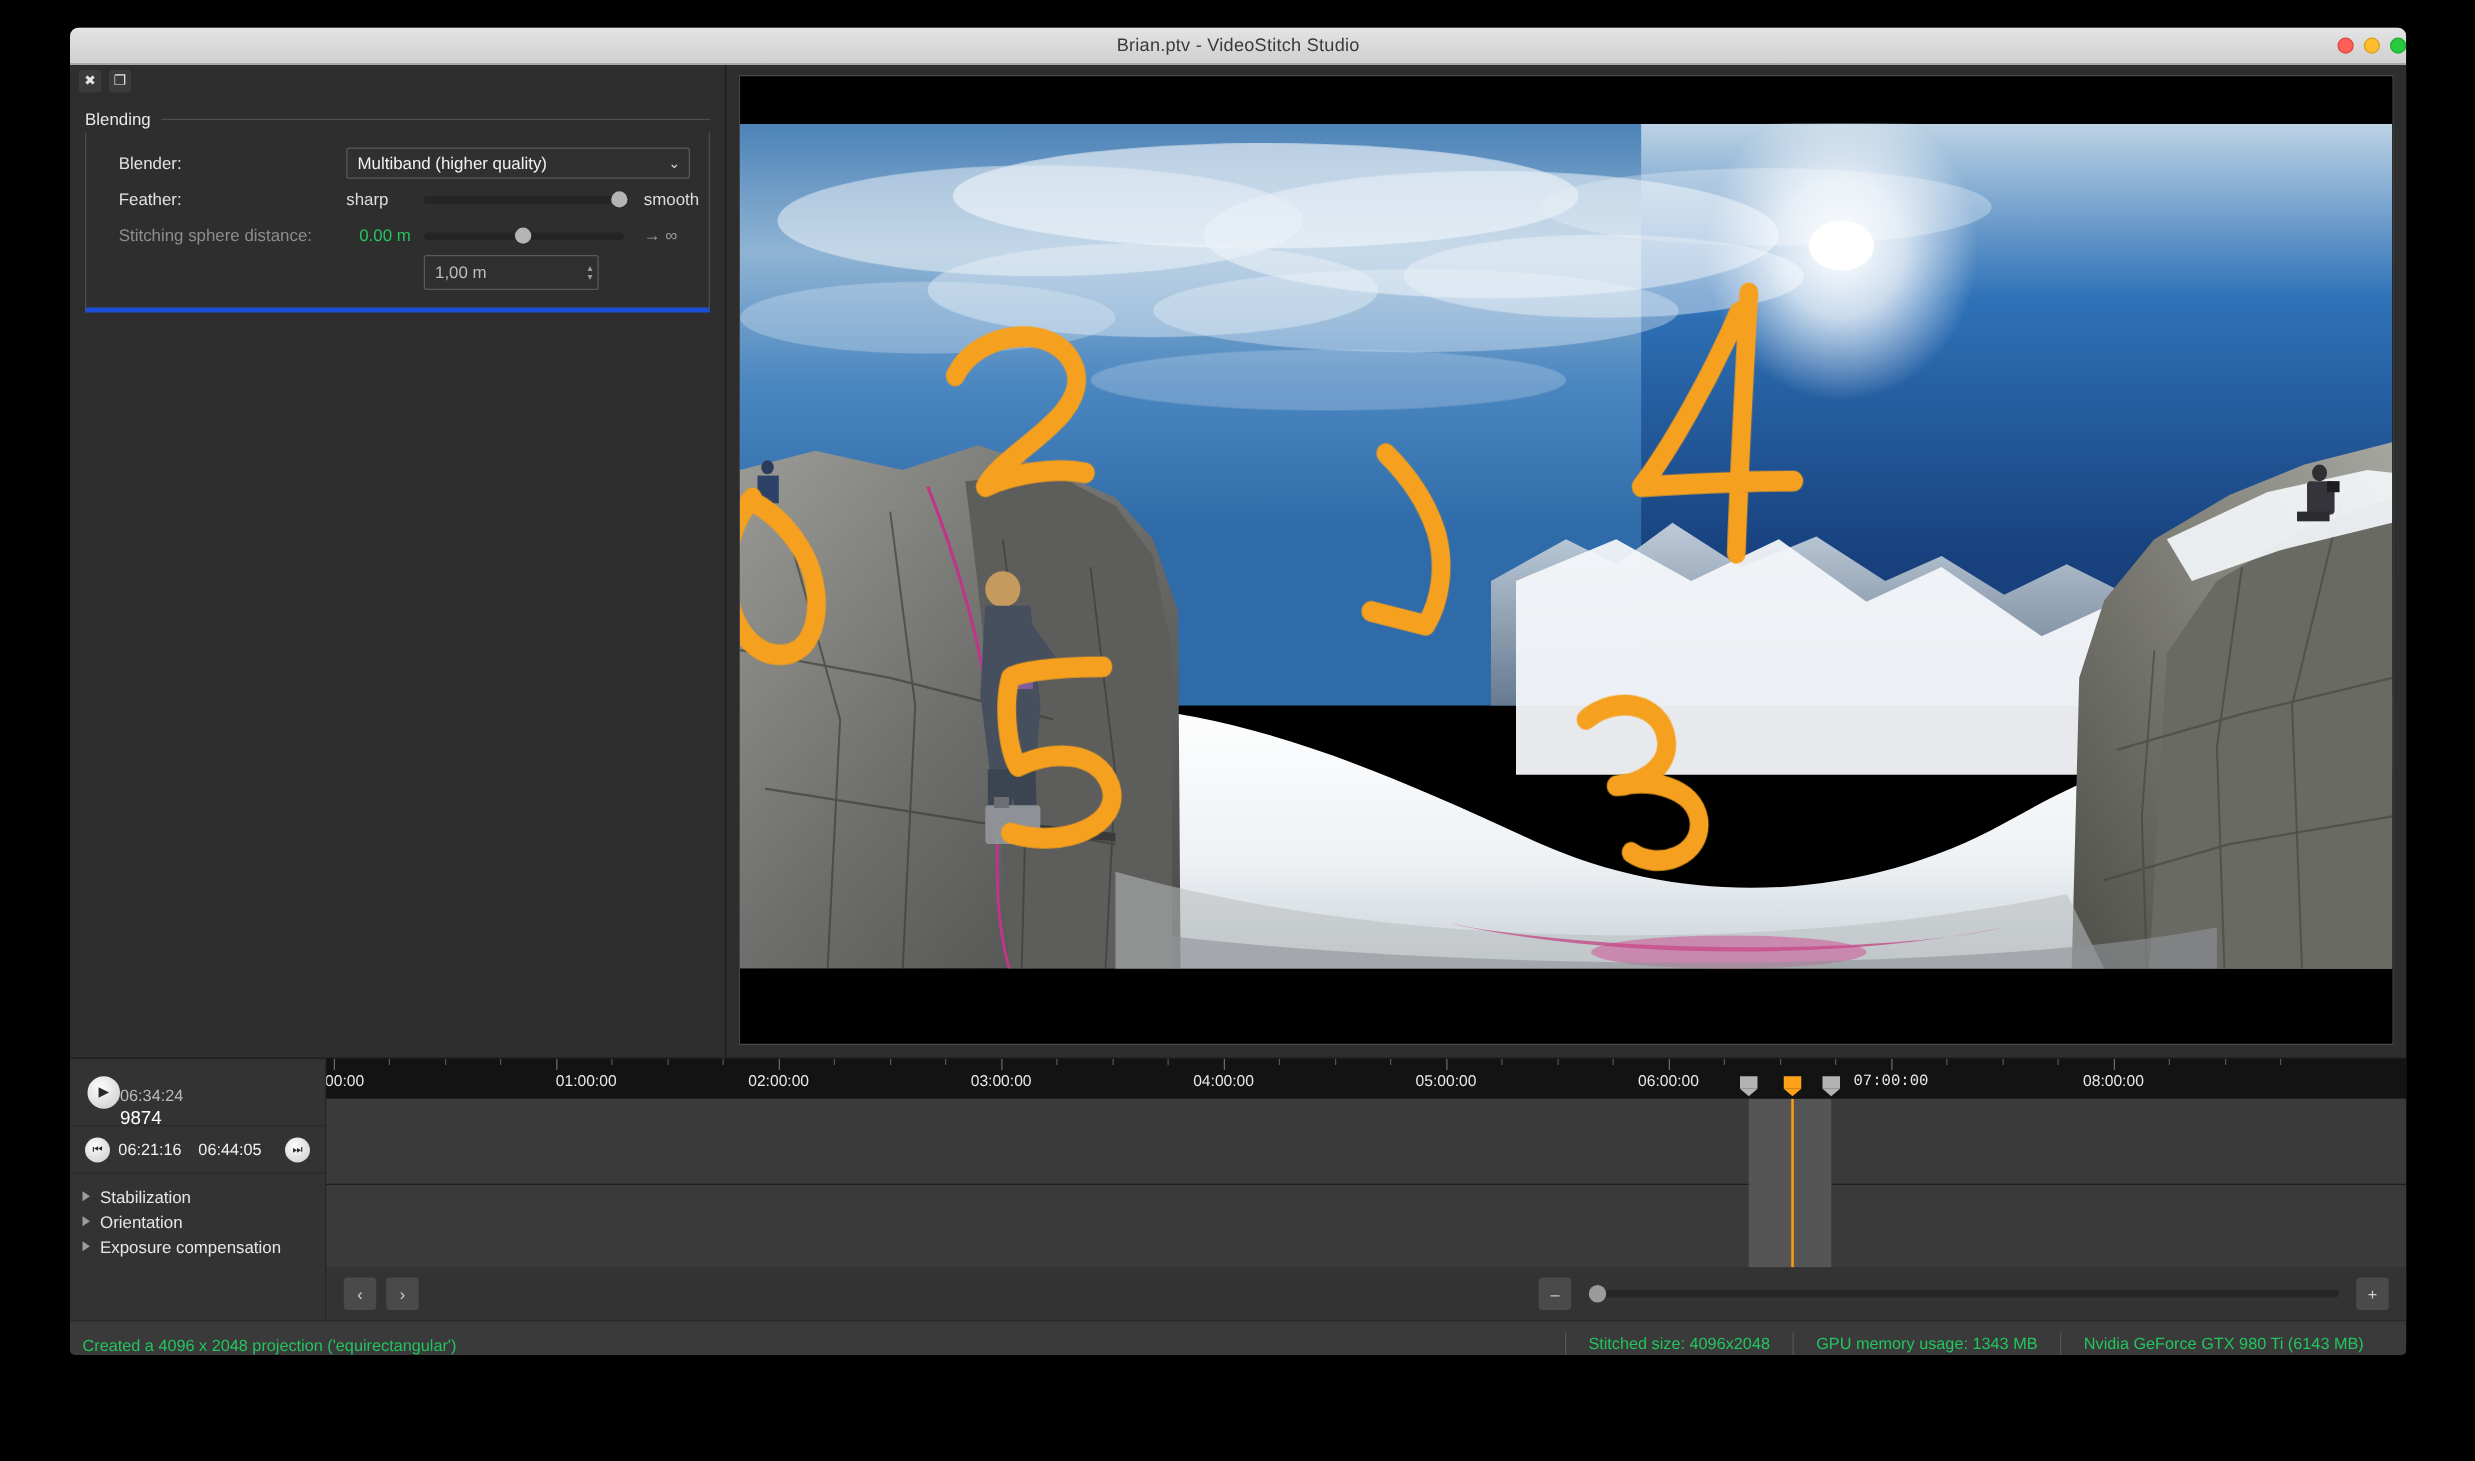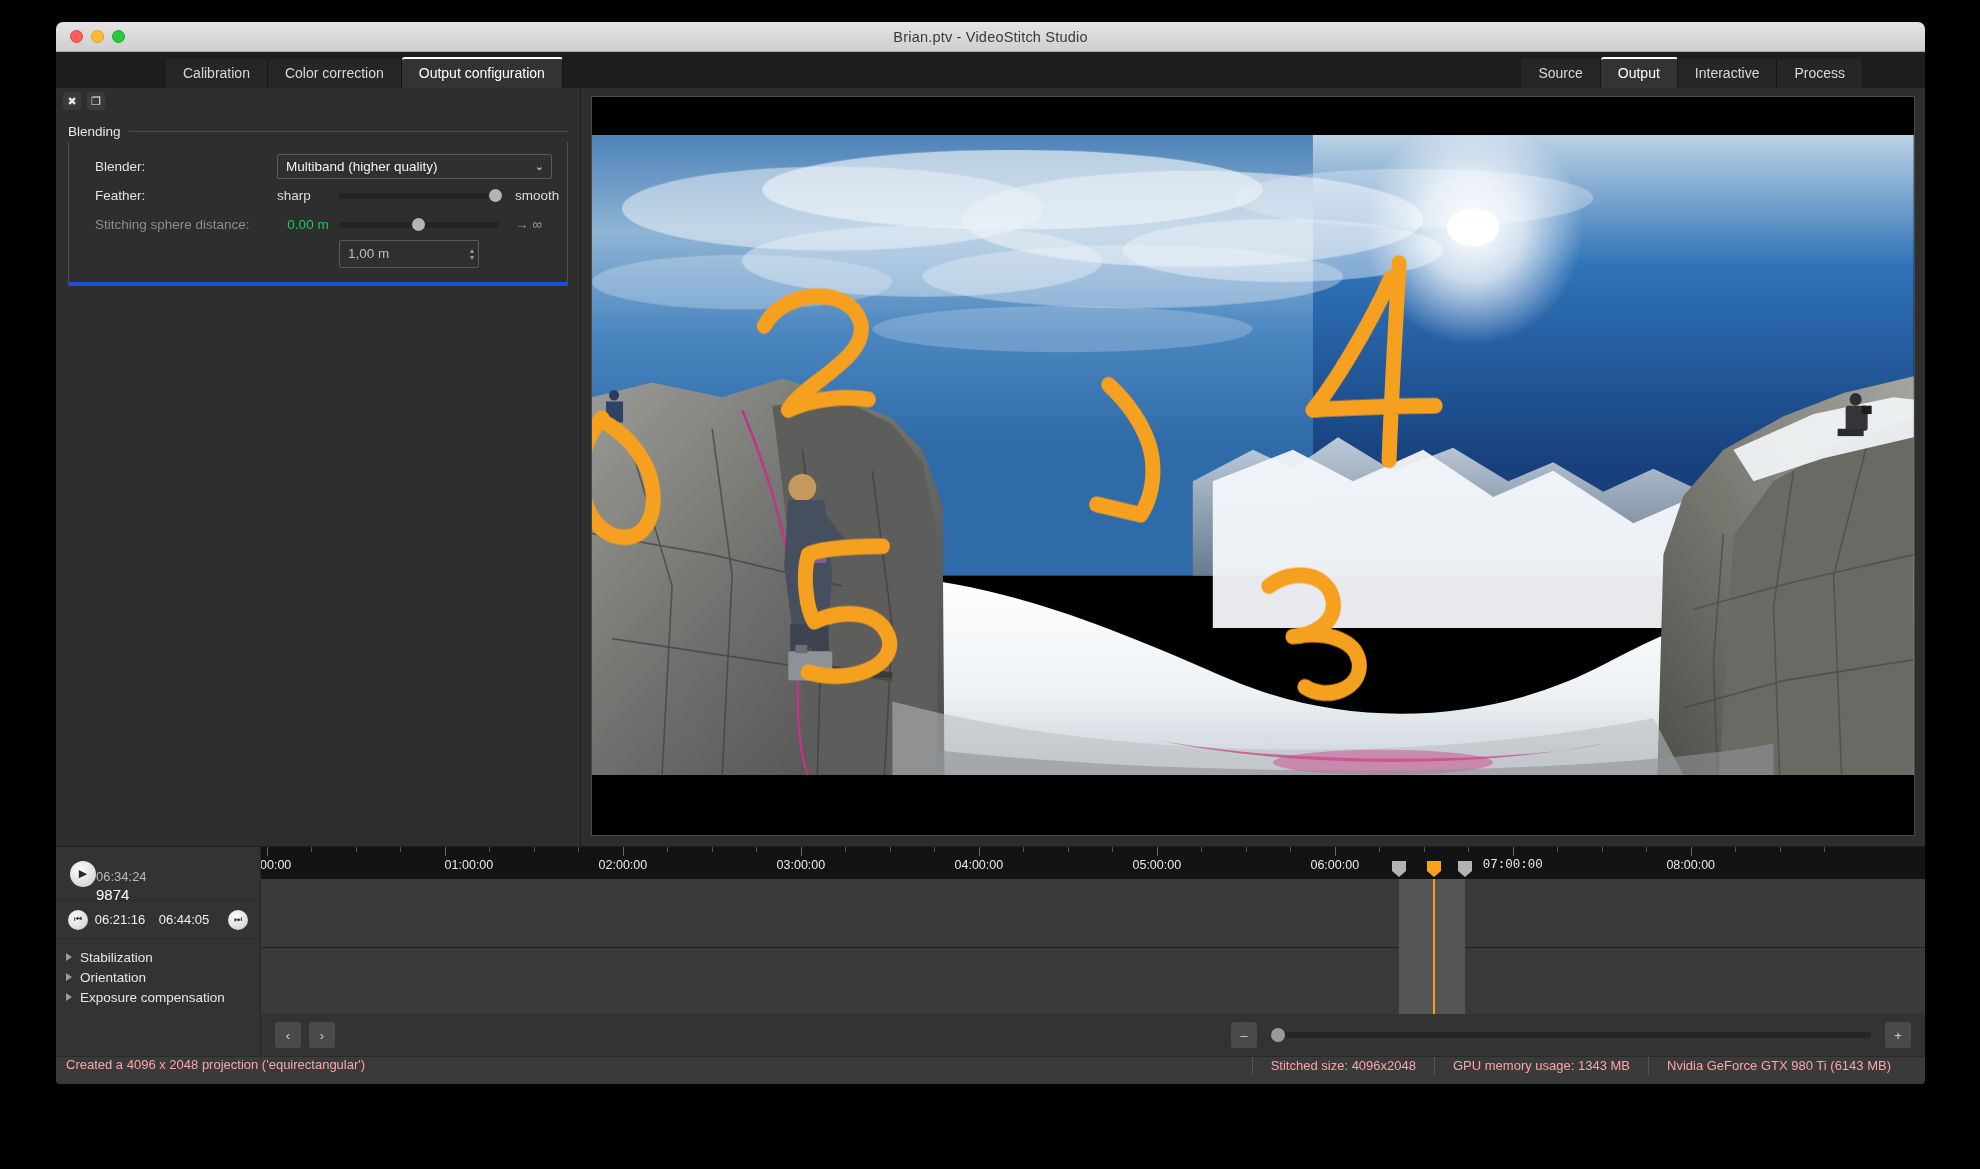--- a/index.html
+++ b/index.html
@@ -16,21 +16,21 @@
     border-radius:7px 7px 4px 4px;
     overflow:hidden;
     box-shadow:0 6px 28px rgba(0,0,0,.7);
     display:flex; flex-direction:column;
   }
   
   .titlebar{
     height:30px; flex:0 0 30px;
     background:linear-gradient(#e4e4e4,#cfcfcf);
     border-bottom:1px solid #a9a9a9;
-    display:flex; align-items:center; position:relative;
+    display:flex; align-items:center; position:relative;justify-content:flex-end;
   }
   .traffic{ display:flex; gap:8px; margin-left:14px; }
   .dot{ width:13px;height:13px;border-radius:50%; }
   .dot.red{background:#ff5f57;border:1px solid #e0443e;}
   .dot.yellow{background:#febc2e;border:1px solid #d9a125;}
   .dot.green{background:#28c840;border:1px solid #1dab2e;}
   .win-title{
     position:absolute; left:0; right:0; text-align:center;
     font-size:14.5px; color:#3a3a3a; letter-spacing:.2px;
   }
@@ -160,54 +160,41 @@
     display:flex;align-items:center;justify-content:center;
     color:#d0d0d0;font-size:13px;
   }
   .zoomwrap{ position:absolute; right:14px; display:flex;align-items:center;gap:14px;}
   .zslider{ position:relative; width:600px; height:18px; display:flex;align-items:center;}
   .zslider .ztrack{ position:absolute;left:0;right:0;height:6px;background:#262626;border-radius:3px;}
   .zslider .zknob{ position:absolute;left:0;width:14px;height:14px;border-radius:50%;background:#9b9b9b;}
   
   .statusbar{
     flex:0 0 28px; background:#3a3a3a; border-top:1px solid #2a2a2a;
-    display:flex; align-items:flex-start; font-size:13px; color:#fca5a5;
+    display:flex; align-items:flex-end; font-size:13px; color:#22c55e;
   }
   .st-left{ padding-left:10px; }
   .st-right{ margin-left:auto; display:flex; align-items:center; }
   .st-cell{ padding:0 18px; border-left:1px solid #555; height:18px; line-height:18px; }
   .st-cell:last-child{ padding-right:34px; }
 </style>
 </head>
 <body>
 
 <div class="app-window">
 
   <div class="titlebar">
     <div class="traffic">
       <div class="dot red"></div>
       <div class="dot yellow"></div>
       <div class="dot green"></div>
     </div>
     <div class="win-title">Brian.ptv - VideoStitch Studio</div>
   </div>
 
-  <div class="tabstrip">
-    <div class="tabs-left">
-      <div class="tab">Calibration</div>
-      <div class="tab">Color correction</div>
-      <div class="tab active">Output configuration</div>
-    </div>
-    <div class="tabs-right">
-      <div class="tab">Source</div>
-      <div class="tab active">Output</div>
-      <div class="tab">Interactive</div>
-      <div class="tab">Process</div>
-    </div>
-  </div>
 
   <div class="body-row">
 
     <div class="left-panel">
       <div class="panel-toolbar">
         <div class="mini-btn">✖</div>
         <div class="mini-btn">❐</div>
       </div>
 
       <div class="panel-inner">

